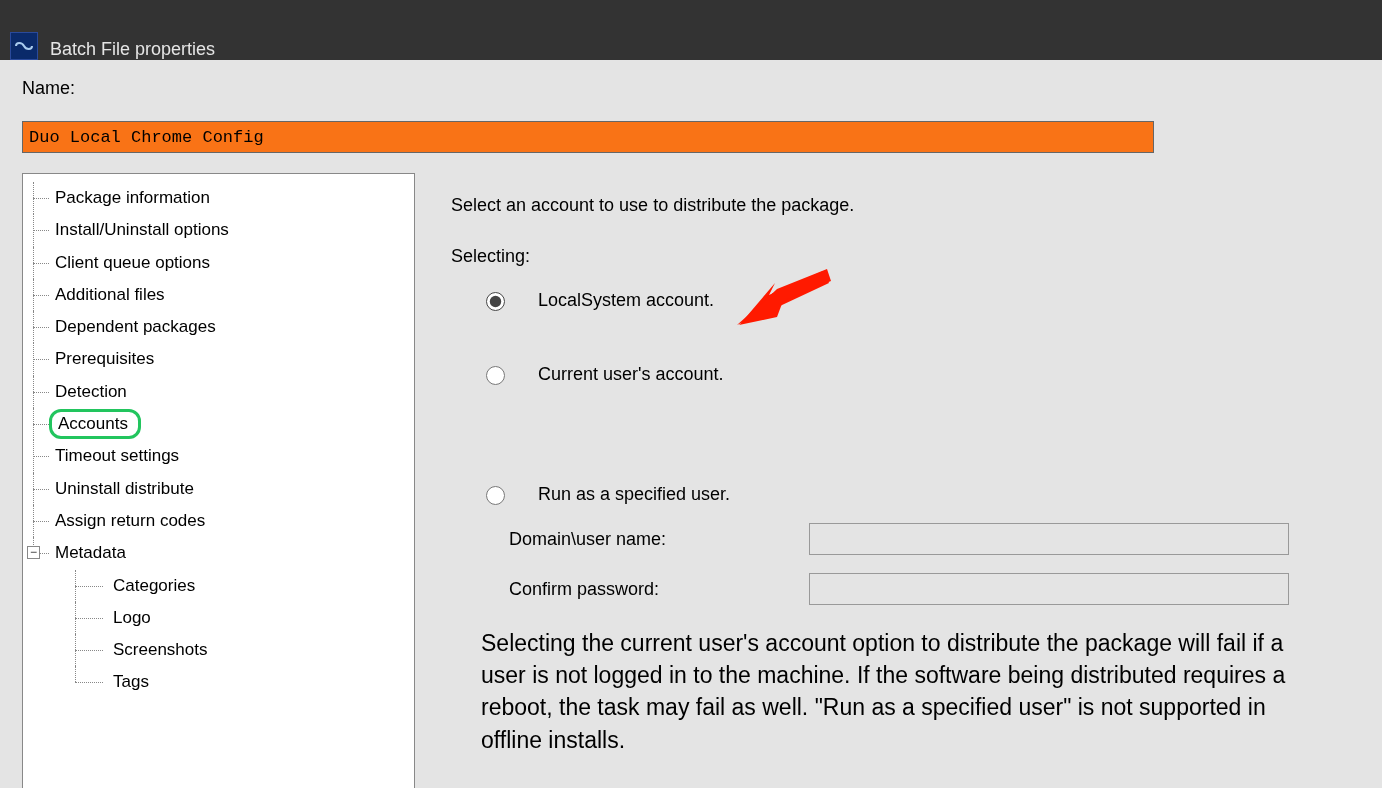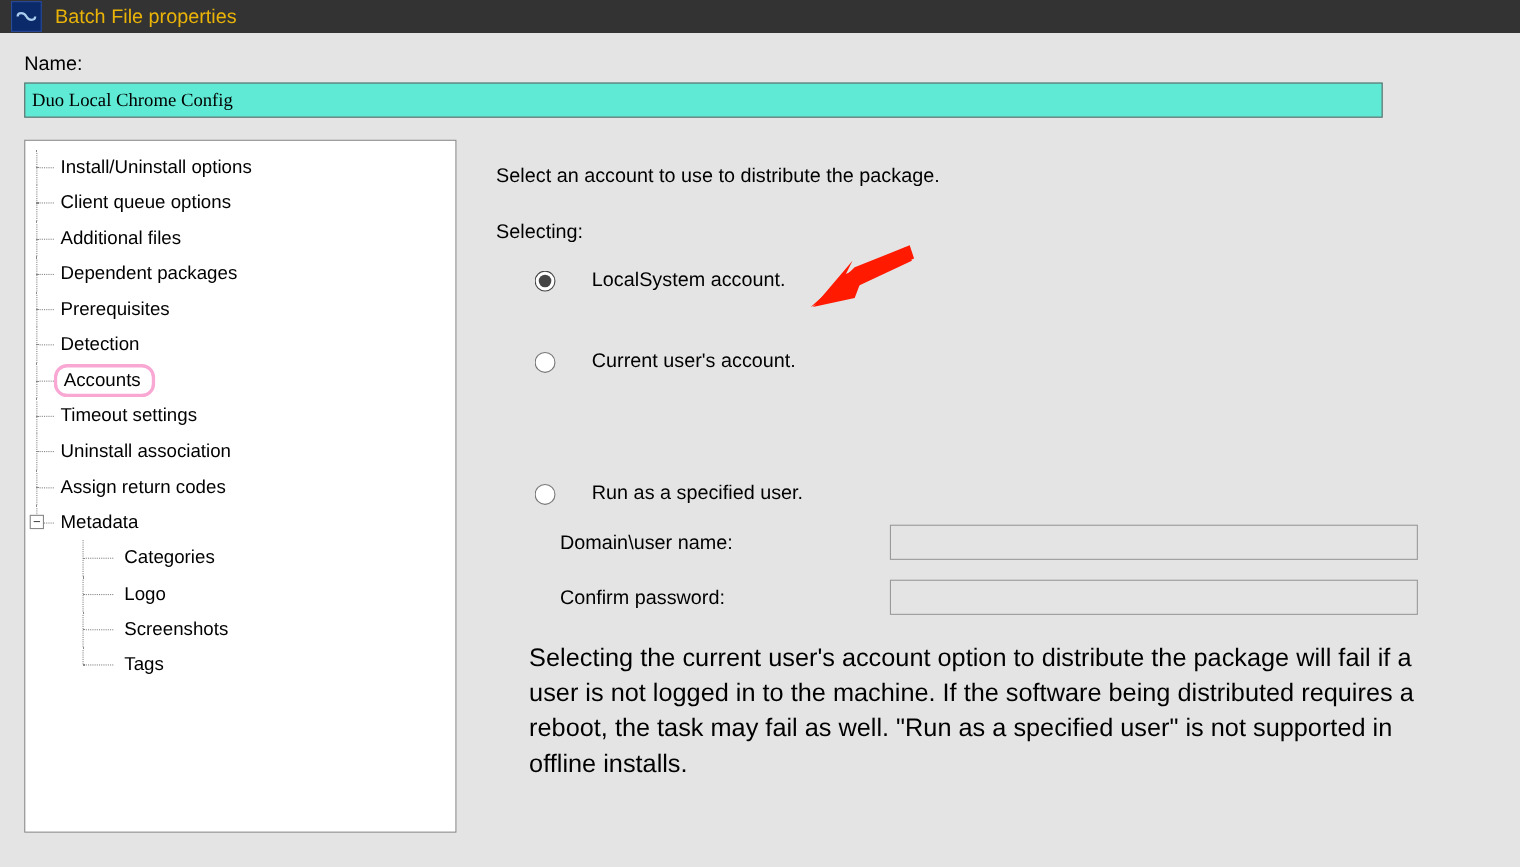--- a/index.html
+++ b/index.html
@@ -9,25 +9,25 @@
     font-size: 16px;
     background: #e4e4e4;
     color: #000;
     width: 1382px;
     height: 788px;
     overflow: hidden;
   }
 
   
   .title-bar {
-    height: 30px;
+    height: 60px;
     background: #333333;
-    color: #eab308;
-    display: flex;
-    align-items: center;
+    color: #e5e5e5;
+    display: flex;
+    align-items: flex-end;
     padding: 0 10px;
     gap: 12px;
   }
   .title-bar .app-icon {
     width: 28px; height: 28px;
     background: #0a2a6a;
     border: 1px solid #2a4a9a;
     display: flex; align-items: center; justify-content: center;
     color: #d0e0ff;
     font-size: 14px;
@@ -38,32 +38,32 @@
   }
 
   
   .dialog-body {
     background: #e4e4e4;
     padding: 18px 22px 0 22px;
   }
 
   .name-label {
     font-size: 18px;
-    margin-bottom: 6px;
+    margin-bottom: 22px;
     color: #000;
   }
   .name-input {
-    width: 1235px;
+    width: 1132px;
     height: 32px;
     font-size: 17px;
     padding: 2px 6px;
     border: 1px solid #666;
-    background: #5eead4;
-    color: #000;
-    font-family: Liberation Serif, serif;
+    background: #f97316;
+    color: #000;
+    font-family: Liberation Mono, monospace;
   }
 
   .columns {
     display: flex;
     gap: 36px;
     margin-top: 20px;
     align-items: flex-start;
   }
 
   
@@ -117,21 +117,21 @@
     line-height: 11px;
     text-align: center;
     color: #333;
     z-index: 1;
   }
   .tree .node-label {
     white-space: nowrap;
     cursor: default;
   }
   .tree .highlighted {
-    border: 3px solid #f9a8d4;
+    border: 3px solid #22c55e;
     border-radius: 12px;
     padding: 1px 10px 1px 6px;
     margin-left: -6px;
     display: inline-block;
     line-height: 1.3;
   }
 
   
   .pane {
     flex: 1;
@@ -204,29 +204,30 @@
 
 <div class="dialog-body">
 
   <div class="name-label">Name:</div>
   <input class="name-input" type="text" value="Duo Local Chrome Config" style="">
 
   <div class="columns">
 
     <div class="tree">
       <ul>
+        <li><span class="node-label">Package information</span></li>
         <li><span class="node-label">Install/Uninstall options</span></li>
         <li><span class="node-label">Client queue options</span></li>
         <li><span class="node-label">Additional files</span></li>
         <li><span class="node-label">Dependent packages</span></li>
         <li><span class="node-label">Prerequisites</span></li>
         <li><span class="node-label">Detection</span></li>
         <li><span class="node-label highlighted">Accounts</span></li>
         <li><span class="node-label">Timeout settings</span></li>
-        <li><span class="node-label">Uninstall association</span></li>
+        <li><span class="node-label">Uninstall distribute</span></li>
         <li><span class="node-label">Assign return codes</span></li>
         <li class="has-children">
           <span class="expander">−</span>
           <span class="node-label">Metadata</span>
           <ul>
             <li><span class="node-label">Categories</span></li>
             <li><span class="node-label">Logo</span></li>
             <li><span class="node-label">Screenshots</span></li>
             <li><span class="node-label">Tags</span></li>
           </ul>

